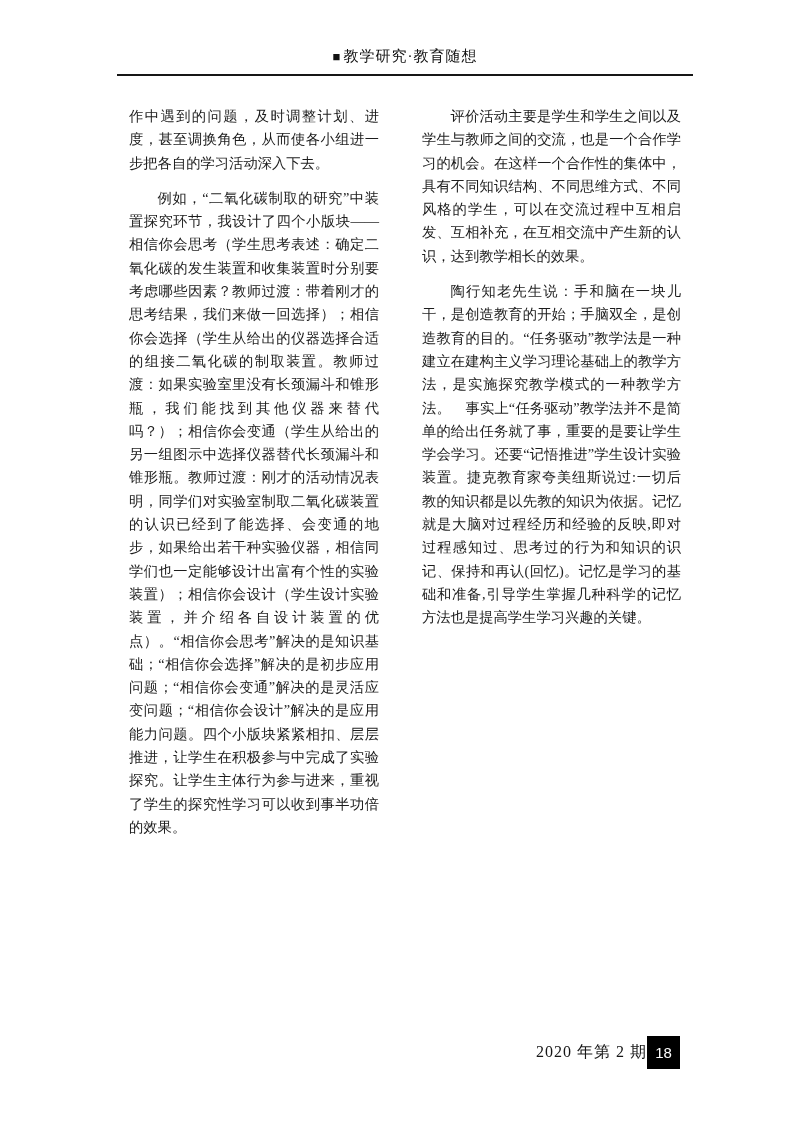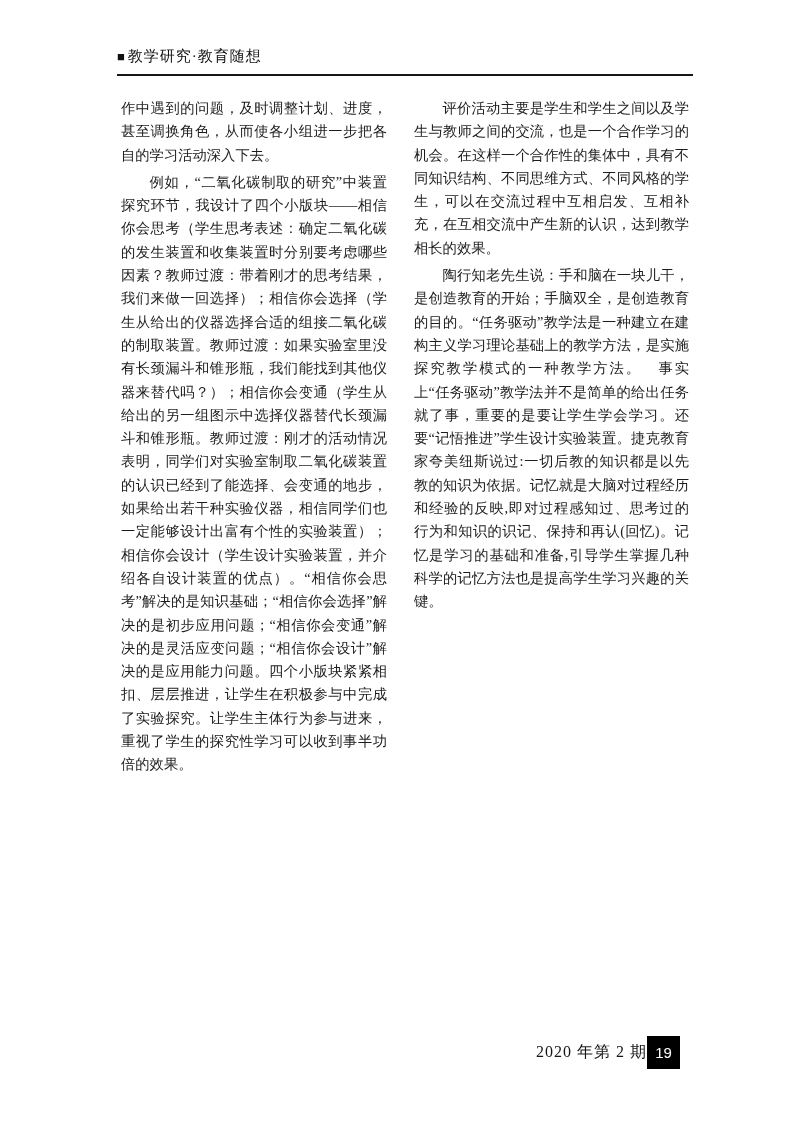--- a/index.html
+++ b/index.html
@@ -14,21 +14,21 @@
     background: #ffffff;
     font-family: "Liberation Serif", "DejaVu Serif", serif;
     color: #1b1b1b;
     overflow: hidden;
   }
   .header {
     position: absolute;
     top: 46px;
     left: 117px;
     width: 576px;
-    text-align: left;
+    text-align: center;
     font-size: 15px;
     letter-spacing: 1px;
     color: #111111;
     padding-bottom: 7px;
     border-bottom: 2px solid #161616;
     line-height: 20px;
   }
   .header .marker {
     font-size: 13px;
     margin-right: 2px;
@@ -44,21 +44,21 @@
   .col {
     font-size: 14.3px;
     line-height: 23.3px;
     text-align: justify;
     text-justify: inter-ideograph;
     color: #1c1c1c;
   }
   .col-left  { width: 274px; }
   .col-right { width: 283px; }
   .col p {
-    margin: 4px;
+    margin: 12px;
     text-indent: 2em;
     font-family: Liberation Serif, serif;
   }
   .col p.noindent {
     text-indent: 0;
   }
   .col p.heading {
     font-weight: bold;
     color: #111111;
   }
@@ -101,16 +101,16 @@
       <p>例如，“二氧化碳制取的研究”中装置探究环节，我设计了四个小版块——相信你会思考（学生思考表述：确定二氧化碳的发生装置和收集装置时分别要考虑哪些因素？教师过渡：带着刚才的思考结果，我们来做一回选择）；相信你会选择（学生从给出的仪器选择合适的组接二氧化碳的制取装置。教师过渡：如果实验室里没有长颈漏斗和锥形瓶，我们能找到其他仪器来替代吗？）；相信你会变通（学生从给出的另一组图示中选择仪器替代长颈漏斗和锥形瓶。教师过渡：刚才的活动情况表明，同学们对实验室制取二氧化碳装置的认识已经到了能选择、会变通的地步，如果给出若干种实验仪器，相信同学们也一定能够设计出富有个性的实验装置）；相信你会设计（学生设计实验装置，并介绍各自设计装置的优点）。“相信你会思考”解决的是知识基础；“相信你会选择”解决的是初步应用问题；“相信你会变通”解决的是灵活应变问题；“相信你会设计”解决的是应用能力问题。四个小版块紧紧相扣、层层推进，让学生在积极参与中完成了实验探究。让学生主体行为参与进来，重视了学生的探究性学习可以收到事半功倍的效果。</p>
     </div>
     <div class="col col-right">
       <p>评价活动主要是学生和学生之间以及学生与教师之间的交流，也是一个合作学习的机会。在这样一个合作性的集体中，具有不同知识结构、不同思维方式、不同风格的学生，可以在交流过程中互相启发、互相补充，在互相交流中产生新的认识，达到教学相长的效果。</p>
       <p>陶行知老先生说：手和脑在一块儿干，是创造教育的开始；手脑双全，是创造教育的目的。“任务驱动”教学法是一种建立在建构主义学习理论基础上的教学方法，是实施探究教学模式的一种教学方法。　事实上“任务驱动”教学法并不是简单的给出任务就了事，重要的是要让学生学会学习。还要“记悟推进”学生设计实验装置。捷克教育家夸美纽斯说过:一切后教的知识都是以先教的知识为依据。记忆就是大脑对过程经历和经验的反映,即对过程感知过、思考过的行为和知识的识记、保持和再认(回忆)。记忆是学习的基础和准备,引导学生掌握几种科学的记忆方法也是提高学生学习兴趣的关键。</p>
     </div>
   </div>
 
   <div class="footer">
     <span class="issue">2020 年第 2 期</span>
-    <span class="pagenum">19</span>
+    <span class="pagenum">18</span>
   </div>
 
 </div>
 
 </body></html>

